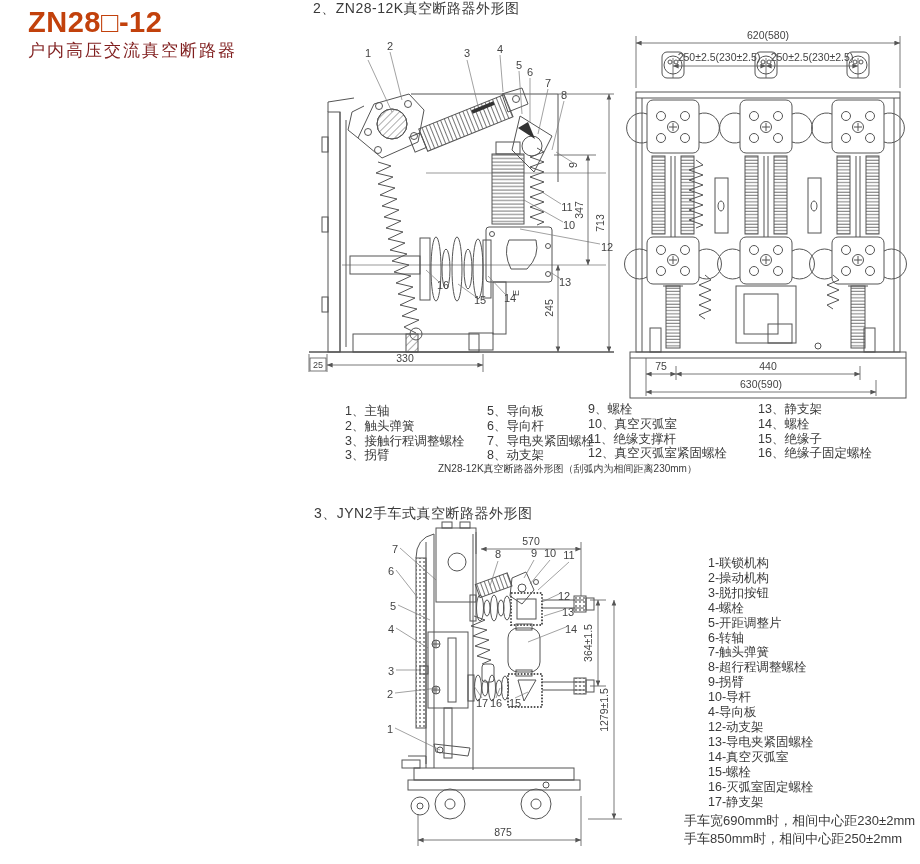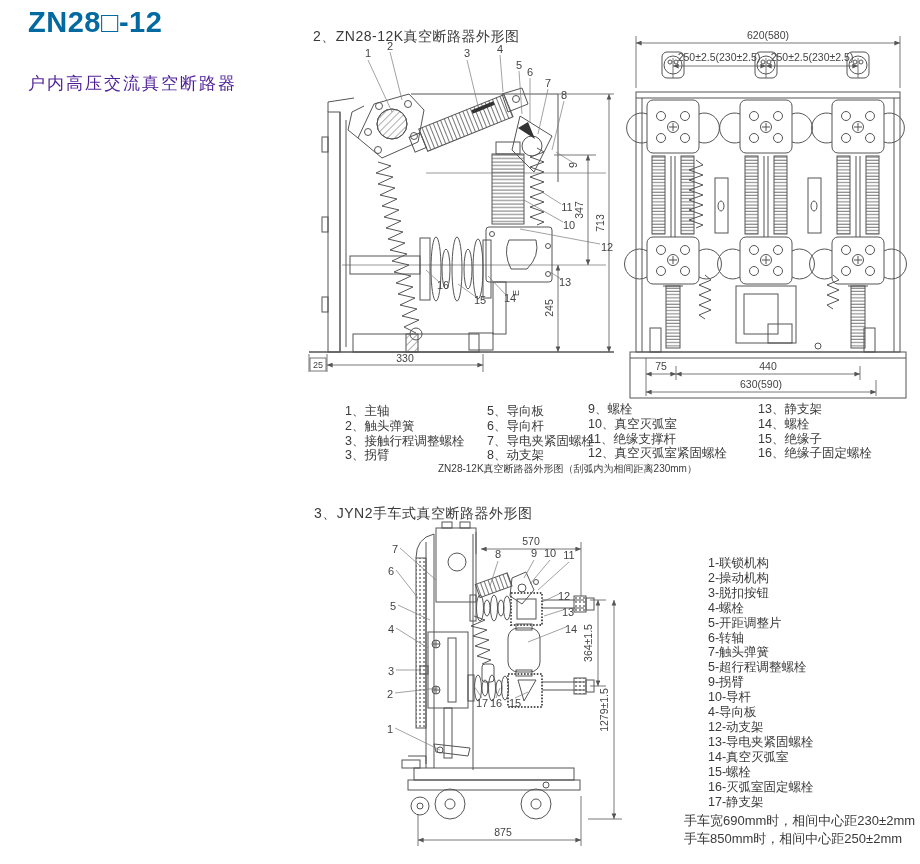--- a/index.html
+++ b/index.html
@@ -1,41 +1,41 @@
 <!DOCTYPE html>
 <html><head>
 <meta charset="utf-8">
 <style>
   html,body{margin:0;padding:0;}
   body{width:920px;height:864px;background:#ffffff;position:relative;
        font-family:"Liberation Sans","DejaVu Sans",sans-serif;color:#3d3d3d;overflow:hidden;}
   .abs{position:absolute;}
-  .title{font-size:29px;font-weight:bold;color:#0369a1;letter-spacing:0.5px;}
-  .subtitle{font-size:17px;color:#4c1d95;letter-spacing:2px;margin-top:33px;}
+  .title{font-size:29px;font-weight:bold;color:#c2410c;letter-spacing:0.5px;}
+  .subtitle{font-size:17px;color:#7f1d1d;letter-spacing:2px;}
   .sec-heading{font-size:14px;color:#3a3a3a;letter-spacing:0.5px;white-space:nowrap;}
   .caption{font-size:10px;color:#3a3a3a;white-space:nowrap;}
   .parts-col{font-size:12.5px;line-height:14.8px;white-space:nowrap;color:#3a3a3a;}
   .parts3{font-size:12.5px;line-height:14.9px;white-space:nowrap;color:#3a3a3a;}
   .notes{font-size:13px;line-height:18px;white-space:nowrap;color:#3a3a3a;}
   svg.draw{position:absolute;overflow:visible;}
   svg text{font-family:"Liberation Sans","DejaVu Sans",sans-serif;}
   .co{font-size:11px;fill:#444;stroke:none;}
   .dim{font-size:10.5px;fill:#444;stroke:none;}
   .dimS{font-size:9px;fill:#444;stroke:none;}
   .lead{stroke:#7a7a7a;stroke-width:0.7;fill:none;}
   .dimln{stroke:#555;stroke-width:0.8;fill:none;}
   .dotted{stroke-dasharray:1.6 1.6;stroke-width:2;}
 </style>
 </head>
 <body>
 
 <div class="abs title" style="left:28px;top:6px">ZN28□-12</div>
 <div class="abs subtitle" style="left:28px;top:39px">户内高压交流真空断路器</div>
 
-<div class="abs sec-heading" style="left:313px;top:28px">2、ZN28-12K真空断路器外形图</div>
+<div class="abs sec-heading" style="left:313px;top:0">2、ZN28-12K真空断路器外形图</div>
 
 <svg class="draw" style="left:306px;top:42px" width="312" height="338" viewBox="0 0 312 338">
   <defs>
     <pattern id="hatch1" patternUnits="userSpaceOnUse" width="5" height="5" patternTransform="rotate(45)">
       <line x1="0" y1="0" x2="0" y2="5" stroke="#777" stroke-width="1.2"></line>
     </pattern>
     <pattern id="fins1" patternUnits="userSpaceOnUse" width="6" height="3.5">
       <line x1="0" y1="1" x2="6" y2="1" stroke="#666" stroke-width="0.9"></line>
     </pattern>
     <pattern id="vfins1" patternUnits="userSpaceOnUse" width="4" height="26">
@@ -462,21 +462,21 @@
 </svg>
 
 <div class="abs parts3" style="left:708px;top:556px">
     <div class="part3">1-联锁机构</div>
     <div class="part3">2-操动机构</div>
     <div class="part3">3-脱扣按钮</div>
     <div class="part3">4-螺栓</div>
     <div class="part3">5-开距调整片</div>
     <div class="part3">6-转轴</div>
     <div class="part3">7-触头弹簧</div>
-    <div class="part3">5-超行程调整螺栓</div>
+    <div class="part3">8-超行程调整螺栓</div>
     <div class="part3">9-拐臂</div>
     <div class="part3">10-导杆</div>
     <div class="part3">4-导向板</div>
     <div class="part3">12-动支架</div>
     <div class="part3">13-导电夹紧固螺栓</div>
     <div class="part3">14-真空灭弧室</div>
     <div class="part3">15-螺栓</div>
     <div class="part3">16-灭弧室固定螺栓</div>
     <div class="part3">17-静支架</div>
   </div>

